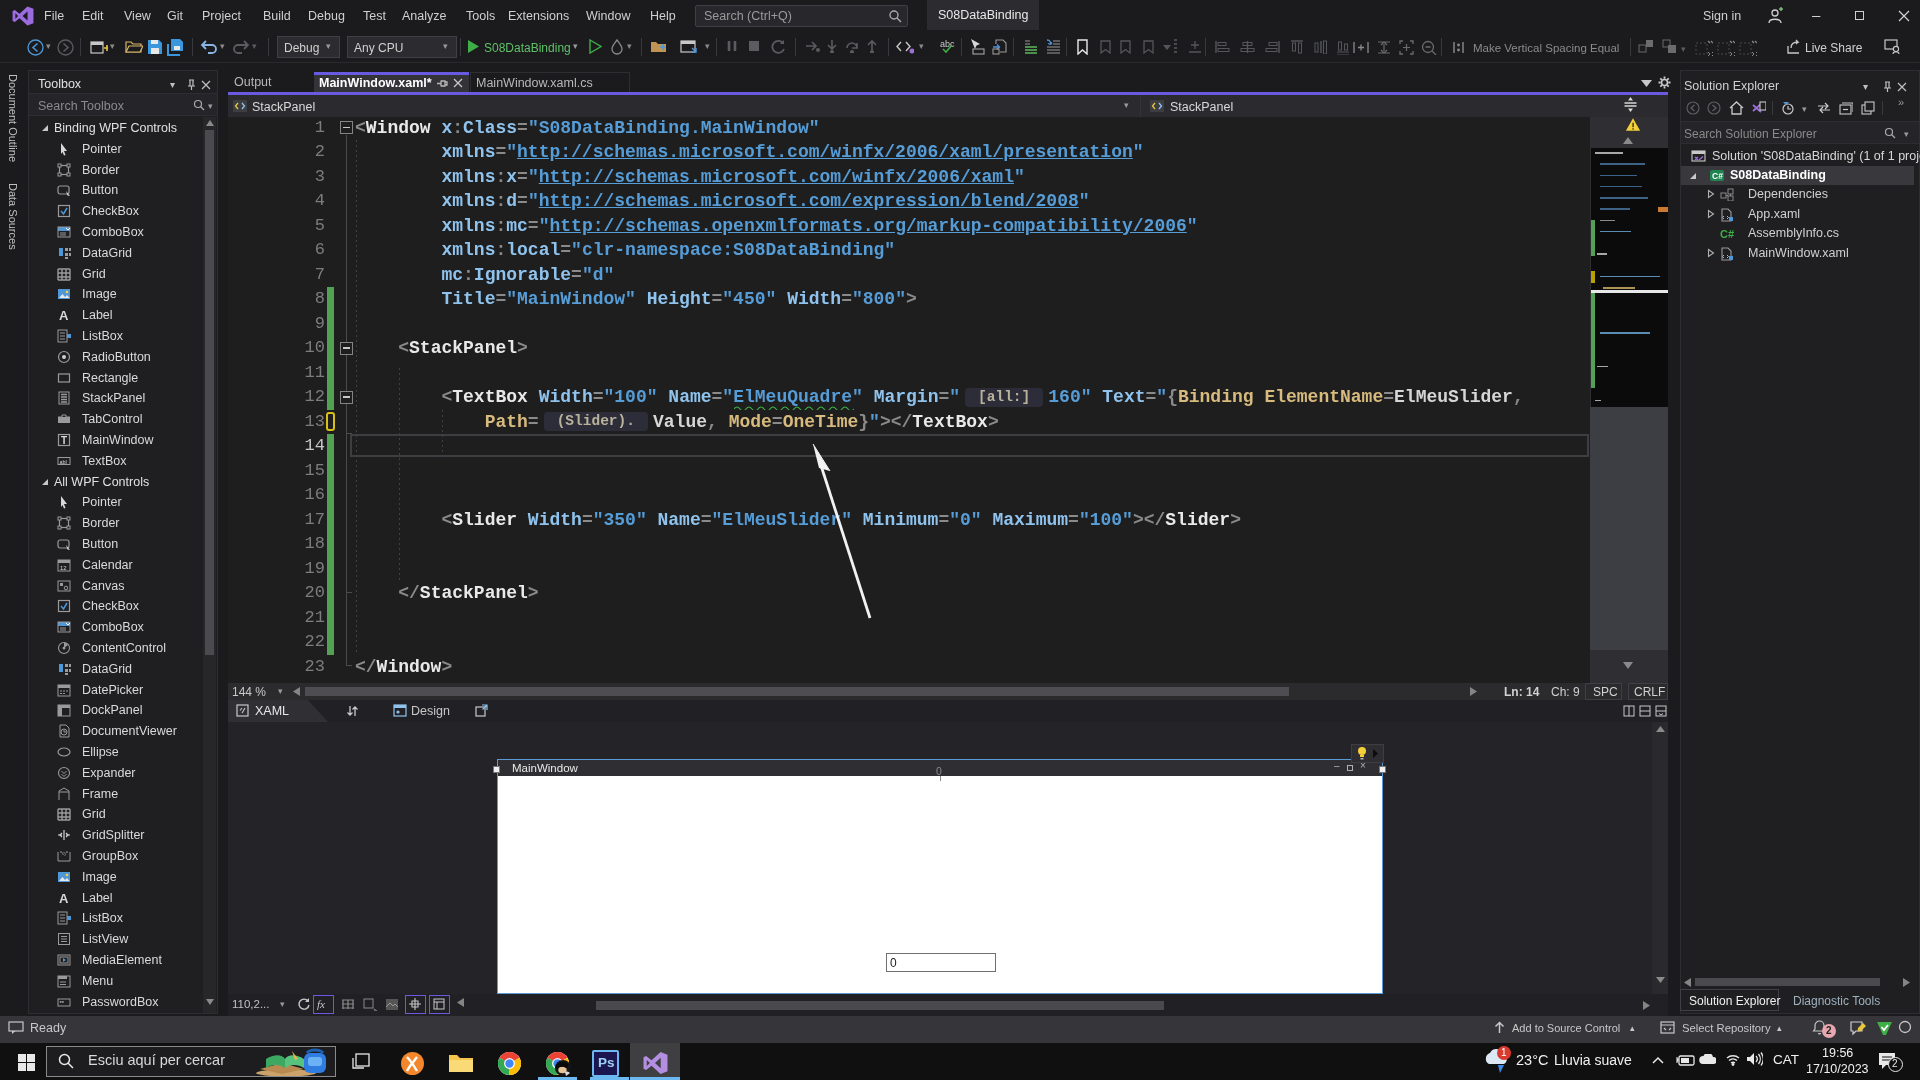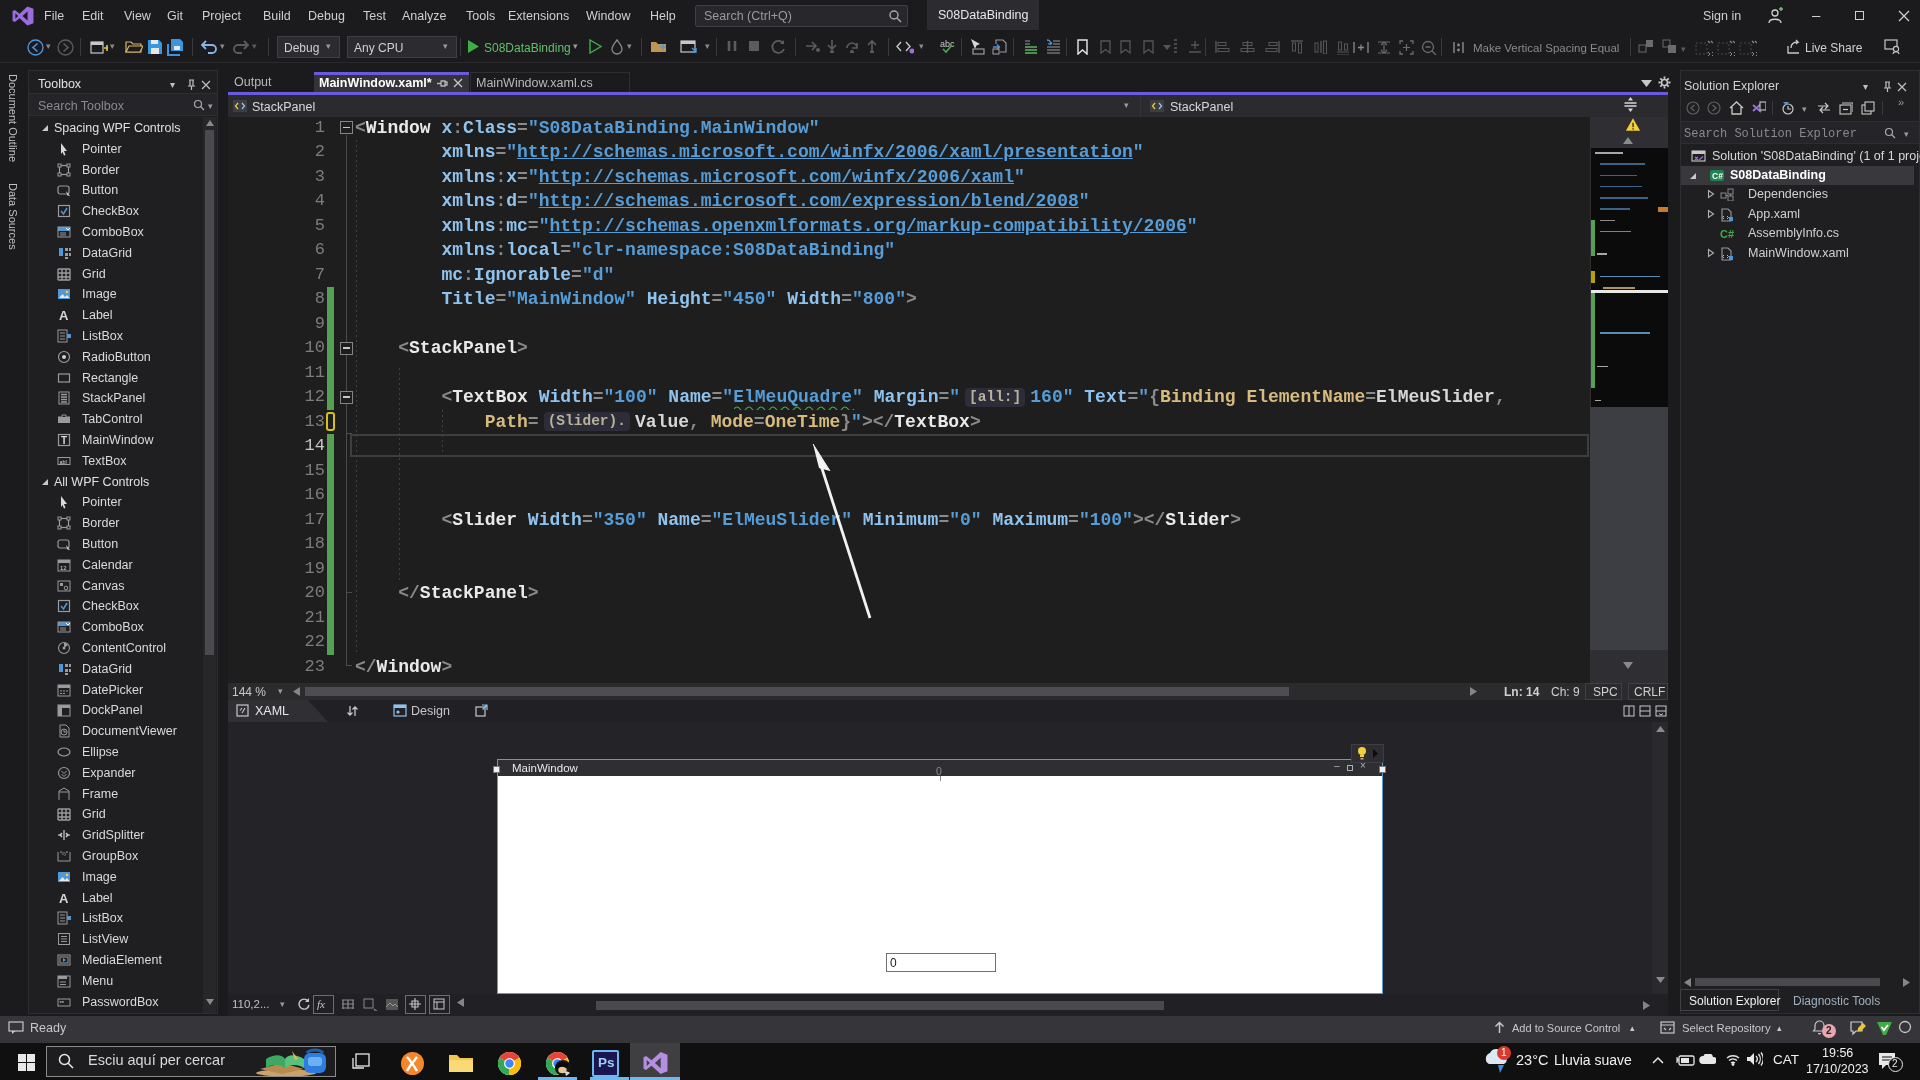--- a/index.html
+++ b/index.html
@@ -2,21 +2,21 @@
 <html><head><meta charset="utf-8"><style>
 *{margin:0;padding:0;box-sizing:border-box}
 html,body{width:1920px;height:1080px;overflow:hidden;background:#1b1b1d;
  font-family:"Liberation Sans",sans-serif;color:#cccccc;-webkit-font-smoothing:antialiased}
 .a{position:absolute}
 .mono{font-family:"Liberation Mono",monospace}
 .d{color:#8a8a8a}.el{color:#e9e9e9;font-weight:bold}.at{color:#8fc3ee}.av{color:#569cd6}
 .tan{color:#d7ba7d}.wh{color:#d6d6d6}
 .url{color:#569cd6;text-decoration:underline}
 .hint{display:inline-block;background:#2d2d3a;color:#b9b29b;border-radius:4px;
- font-size:14.5px;padding:0 4px;margin:0 5px;vertical-align:middle;line-height:19px}
+ font-size:14.5px;padding:0 13px;margin:0 5px;vertical-align:middle;line-height:19px}
 </style></head><body>
 
 <div class="a" style="left:0;top:0;width:1920px;height:31px;background:#1b1b1d"></div>
 <svg class="a" style="left:12px;top:6px" width="22" height="20" viewBox="0 0 24 22">
 <path d="M16.9 0.5 L23.5 3 V19 L16.9 21.5 L8.2 13.6 L3 17.7 L0.5 16.5 V5.5 L3 4.3 L8.2 8.4 Z M3.6 8.1 V13.9 L6.6 11 Z M11.5 11 L17 16 V6 Z" fill="#9b6bdf"></path>
 </svg>
 <div class="a" style="left:44px;top:9px;font-size:12.5px;color:#cfcfcf;font-weight:normal;white-space:pre;">File</div>
 <div class="a" style="left:82px;top:9px;font-size:12.5px;color:#cfcfcf;font-weight:normal;white-space:pre;">Edit</div>
 <div class="a" style="left:124px;top:9px;font-size:12.5px;color:#cfcfcf;font-weight:normal;white-space:pre;">View</div>
 <div class="a" style="left:167px;top:9px;font-size:12.5px;color:#cfcfcf;font-weight:normal;white-space:pre;">Git</div>
@@ -301,21 +301,21 @@
 <div class="a" style="left:28px;top:93px;width:190px;height:23px;background:#252529;border:1px solid #2e2e32"></div>
 <div class="a" style="left:38px;top:99px;font-size:12.5px;color:#8a8a8a;font-weight:normal;white-space:pre;">Search Toolbox</div>
 <svg class="a" style="left:193px;top:99px" width="12" height="12" viewBox="0 0 12 12">
 <circle cx="5" cy="5" r="3.5" stroke="#aaa" stroke-width="1.2" fill="none"></circle>
     <line x1="7.5" y1="7.5" x2="11" y2="11" stroke="#aaa" stroke-width="1.2"></line>
   </svg>
 <div class="a" style="left:208px;top:101px;font-size:9px;color:#9a9a9a;font-weight:normal;white-space:pre;">▾</div>
 <svg class="a" style="left:40px;top:123.0px" width="10" height="10" viewBox="0 0 10 10">
     <path d="M8 2 V8 H2 Z" fill="#c8c8c8"></path>
   </svg>
-<div class="a" style="left:54px;top:121.0px;font-size:12.5px;color:#e0e0e0;font-weight:normal;white-space:pre;">Spacing WPF Controls</div>
+<div class="a" style="left:54px;top:121.0px;font-size:12.5px;color:#e0e0e0;font-weight:normal;white-space:pre;">Binding WPF Controls</div>
 <svg class="a" style="left:57px;top:141.8px" width="14" height="14" viewBox="0 0 14 14">
     <path d="M4 1 L10 9 L7 9 L8.5 13 L7 13.5 L5.5 10 L4 12 Z" fill="#d8d8d8"></path>
   </svg>
 <div class="a" style="left:82px;top:141.8px;font-size:12.5px;color:#dadada;font-weight:normal;white-space:pre;">Pointer</div>
 <svg class="a" style="left:57px;top:162.60000000000002px" width="14" height="14" viewBox="0 0 14 14">
     <rect x="2.5" y="2.5" width="9" height="9" stroke="#9a9a9a" fill="none" stroke-width="1.2"></rect>
     <rect x="1" y="1" width="3" height="3" fill="#1f1f22" stroke="#9a9a9a" stroke-width="1"></rect>
     <rect x="10" y="1" width="3" height="3" fill="#1f1f22" stroke="#9a9a9a" stroke-width="1"></rect>
     <rect x="1" y="10" width="3" height="3" fill="#1f1f22" stroke="#9a9a9a" stroke-width="1"></rect>
     <rect x="10" y="10" width="3" height="3" fill="#1f1f22" stroke="#9a9a9a" stroke-width="1"></rect>
@@ -844,21 +844,21 @@
     <path d="M3 2 h11 v9" stroke="#c8c8c8" fill="none" stroke-width="1.1"></path>
     <path d="M4 8.5 h5" stroke="#c8c8c8" stroke-width="1.2"></path>
   </svg>
 <svg class="a" style="left:1861px;top:101px" width="14" height="14" viewBox="0 0 14 14">
     <rect x="1" y="4" width="9" height="9" stroke="#c8c8c8" fill="none" stroke-width="1.1"></rect>
     <rect x="4" y="1" width="9" height="9" fill="#1f1f22" stroke="#c8c8c8" stroke-width="1.1"></rect>
   </svg>
 <div class="a" style="left:1882px;top:101px;width:1px;height:14px;background:#3a3a3e"></div>
 <div class="a" style="left:1898px;top:96px;font-size:11px;color:#9a9a9a;font-weight:normal;white-space:pre;">»</div>
 <div class="a" style="left:1680px;top:121px;width:240px;height:23px;background:#252529;border:1px solid #2e2e32"></div>
-<div class="a" style="left:1684px;top:127px;font-size:12px;color:#8a8a8a;font-weight:normal;white-space:pre;font-family:Liberation Mono, monospace;">Search Solution Explorer</div>
+<div class="a" style="left:1684px;top:127px;font-size:12px;color:#8a8a8a;font-weight:normal;white-space:pre;">Search Solution Explorer</div>
 <svg class="a" style="left:1884px;top:127px" width="12" height="12" viewBox="0 0 12 12">
 <circle cx="5" cy="5" r="3.5" stroke="#aaa" stroke-width="1.2" fill="none"></circle>
     <line x1="7.5" y1="7.5" x2="11" y2="11" stroke="#aaa" stroke-width="1.2"></line>
   </svg>
 <div class="a" style="left:1904px;top:129px;font-size:9px;color:#9a9a9a;font-weight:normal;white-space:pre;">▾</div>
 <svg class="a" style="left:1691px;top:149px" width="15" height="13" viewBox="0 0 15 13">
     <rect x="1" y="2" width="13" height="10" stroke="#c8c8c8" fill="none" stroke-width="1.1"></rect>
     <rect x="1" y="2" width="13" height="3" fill="#c8c8c8"></rect>
     <path d="M4 8 L7 11 M7 8 L4 11 M8 11 L12 7.5" stroke="#9a70d4" stroke-width="1.4"></path>
   </svg>

